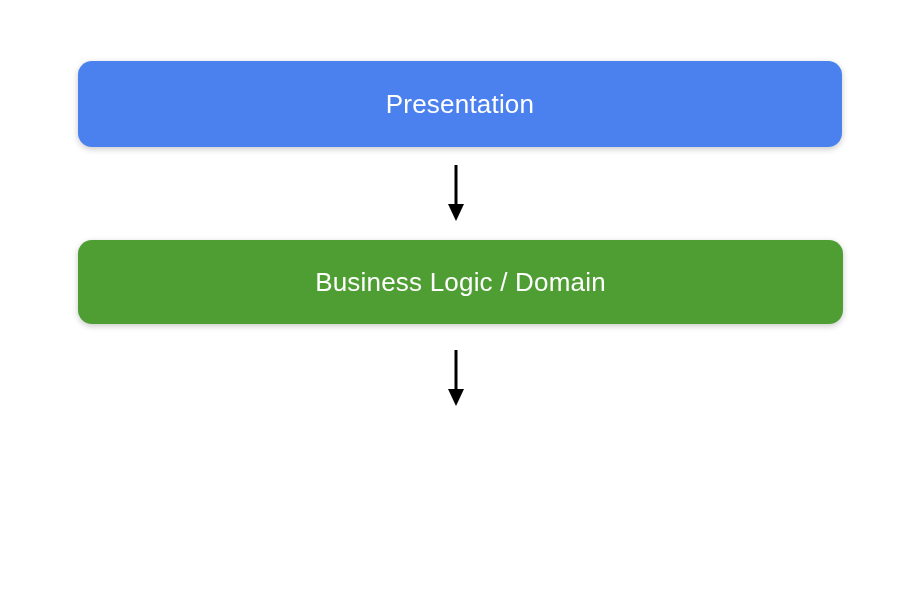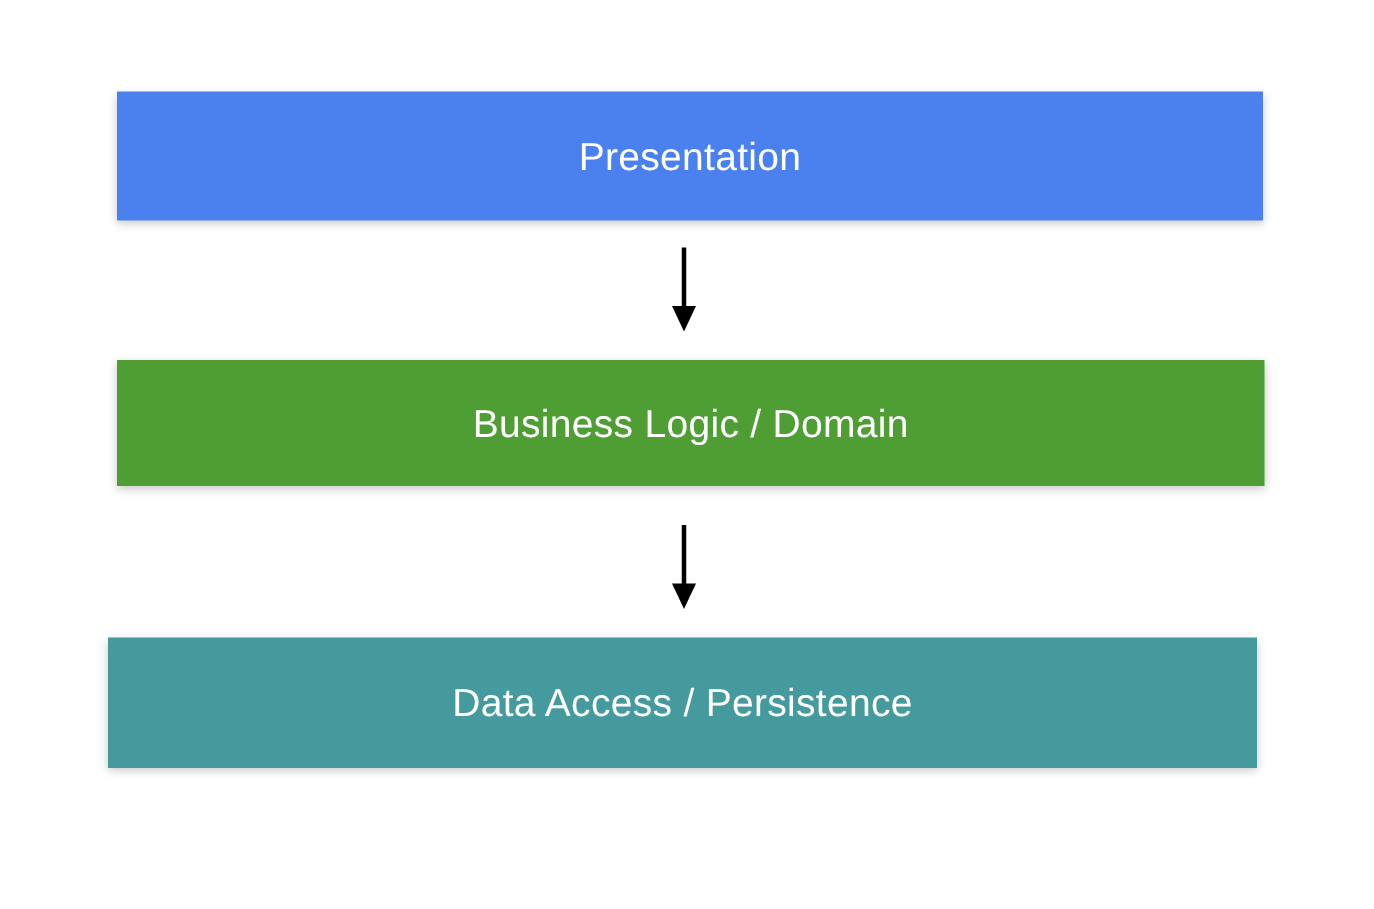--- a/index.html
+++ b/index.html
@@ -12,21 +12,21 @@
     position: relative;
     overflow: hidden;
     font-family: "Liberation Sans", "DejaVu Sans", sans-serif;
   }
   .canvas {
     position: absolute;
     inset: 0;
   }
   .layer-node {
     position: absolute;
-    border-radius: 0;
+    border-radius: 14px;
     box-shadow: 0 2px 6px rgba(0,0,0,0.22);
     display: flex;
     align-items: center;
     justify-content: center;
   }
   .layer-label {
     font-size: 26px;
     font-weight: 400;
     letter-spacing: 0.2px;
     white-space: nowrap;
@@ -67,17 +67,14 @@
     <span class="layer-label">Business Logic / Domain</span>
   </div>
 
   <div class="flow-arrow arrow-2" style="color: rgb(0, 0, 0);">
     <svg viewBox="0 0 22 60" aria-hidden="true">
       <line x1="11" y1="2" x2="11" y2="43" stroke="currentColor" stroke-width="3"></line>
       <polygon points="3,41 19,41 11,58" fill="currentColor"></polygon>
     </svg>
   </div>
 
-  <div class="layer-node node-3" style="background: rgb(68, 154, 157); color: rgb(255, 255, 255);">
-    <span class="layer-label">Data Access / Persistence</span>
-  </div>
 
 </div>
 
 </body></html>

